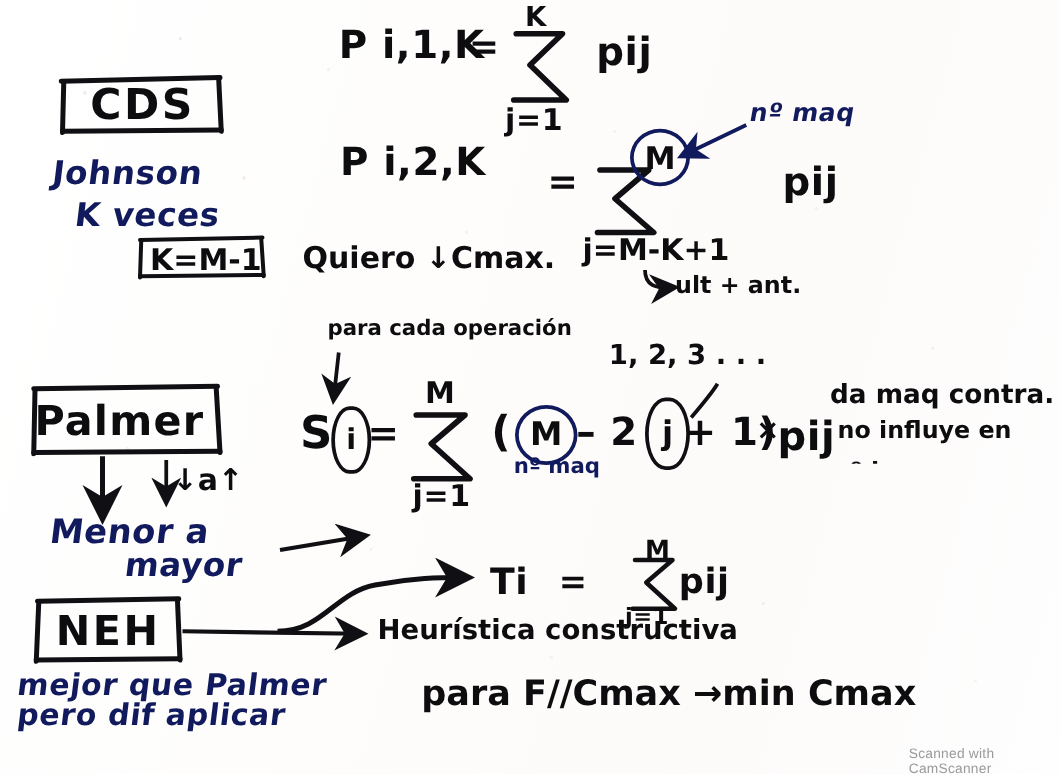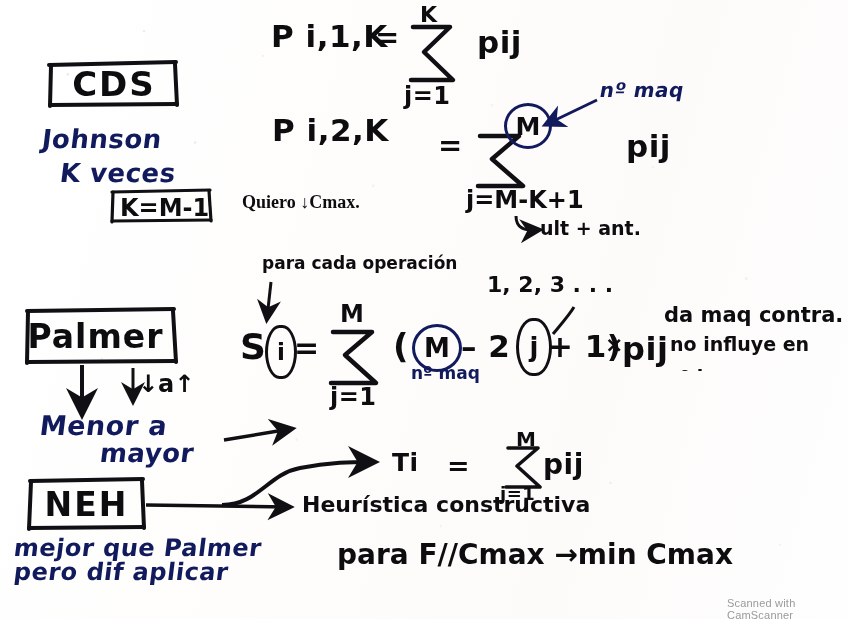--- a/index.html
+++ b/index.html
@@ -184,21 +184,21 @@
 <div class="ink" style="left:466px;top:186px;font-size:24px;letter-spacing:0;">
   <span>j=M-K+1</span>
 </div>
 <div class="ink" style="left:540px;top:217px;font-size:19px;letter-spacing:0;">
   <span>ult + ant.</span>
 </div>
 <div class="ink" style="left:626px;top:128px;font-size:31px;">
   <span>pij</span>
 </div>
 
-<div class="ink" style="left:242px;top:192px;font-size:18px;letter-spacing:0;font-family:Liberation Serif, serif;">
+<div class="ink" style="left:242px;top:192px;font-size:24px;letter-spacing:0;">
   <span>Quiero ↓Cmax.</span>
 </div>
 
 <div class="ink boxlbl" style="left:27px;top:309px;width:137px;height:54px;font-size:33px;border:none;letter-spacing:1px;">
   <span>Palmer</span>
 </div>
 <div class="ink" style="left:138px;top:370px;font-size:24px;letter-spacing:0;">
   <span>↓a↑</span>
 </div>
 <div class="ink blue slant" style="left:40px;top:410px;font-size:27px;">
@@ -259,21 +259,21 @@
     <span>da maq contra.</span>
   </div>
   <div class="ink" style="position:relative;left:6px;top:6px;font-size:19px;letter-spacing:0;">
     <span>no influye en</span>
   </div>
   <div class="ink" style="position:relative;left:2px;top:17px;font-size:19px;letter-spacing:0;">
     <span>nº impar</span>
   </div>
 </div>
 
-<div class="ink" style="left:392px;top:448px;font-size:25px;">
+<div class="ink" style="left:392px;top:448px;font-size:29px;">
   <span>Ti</span>
 </div>
 <div class="ink" style="left:447px;top:450px;font-size:27px;">
   <span>=</span>
 </div>
 <div class="ink" style="left:516px;top:427px;font-size:20px;">
   <span>M</span>
 </div>
 <div class="ink" style="left:500px;top:483px;font-size:18px;">
   <span>j=1</span>

